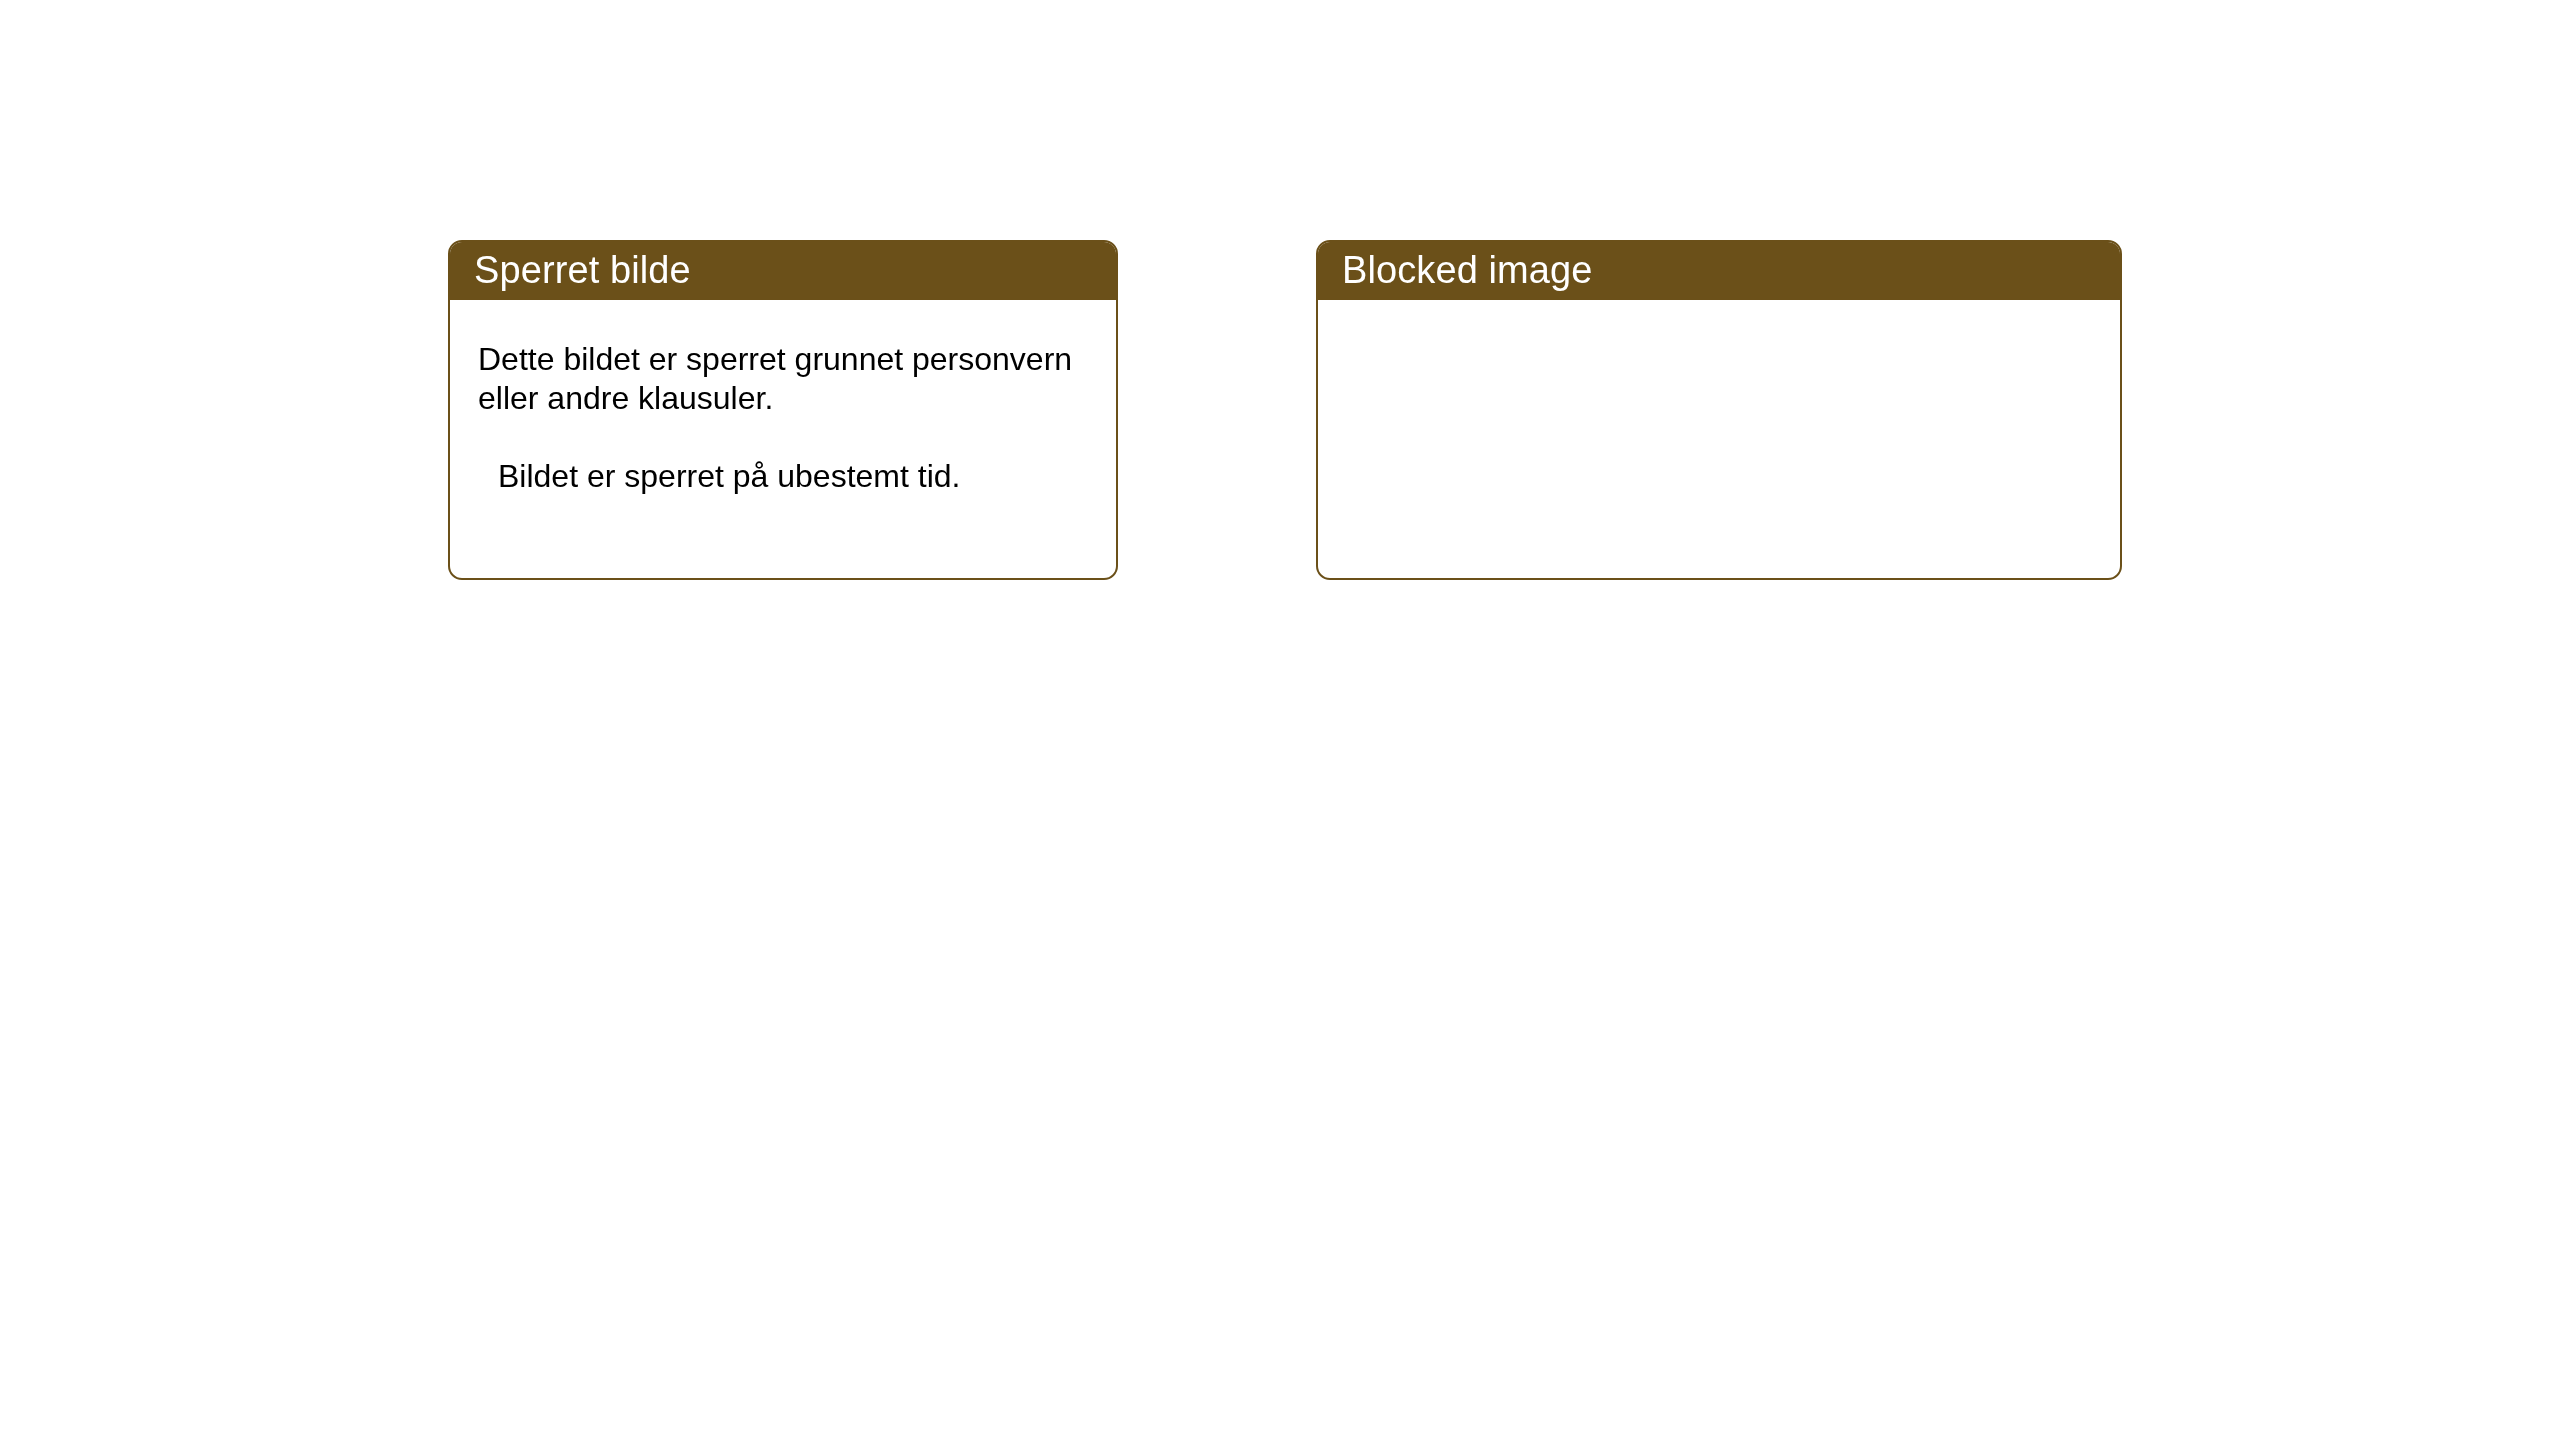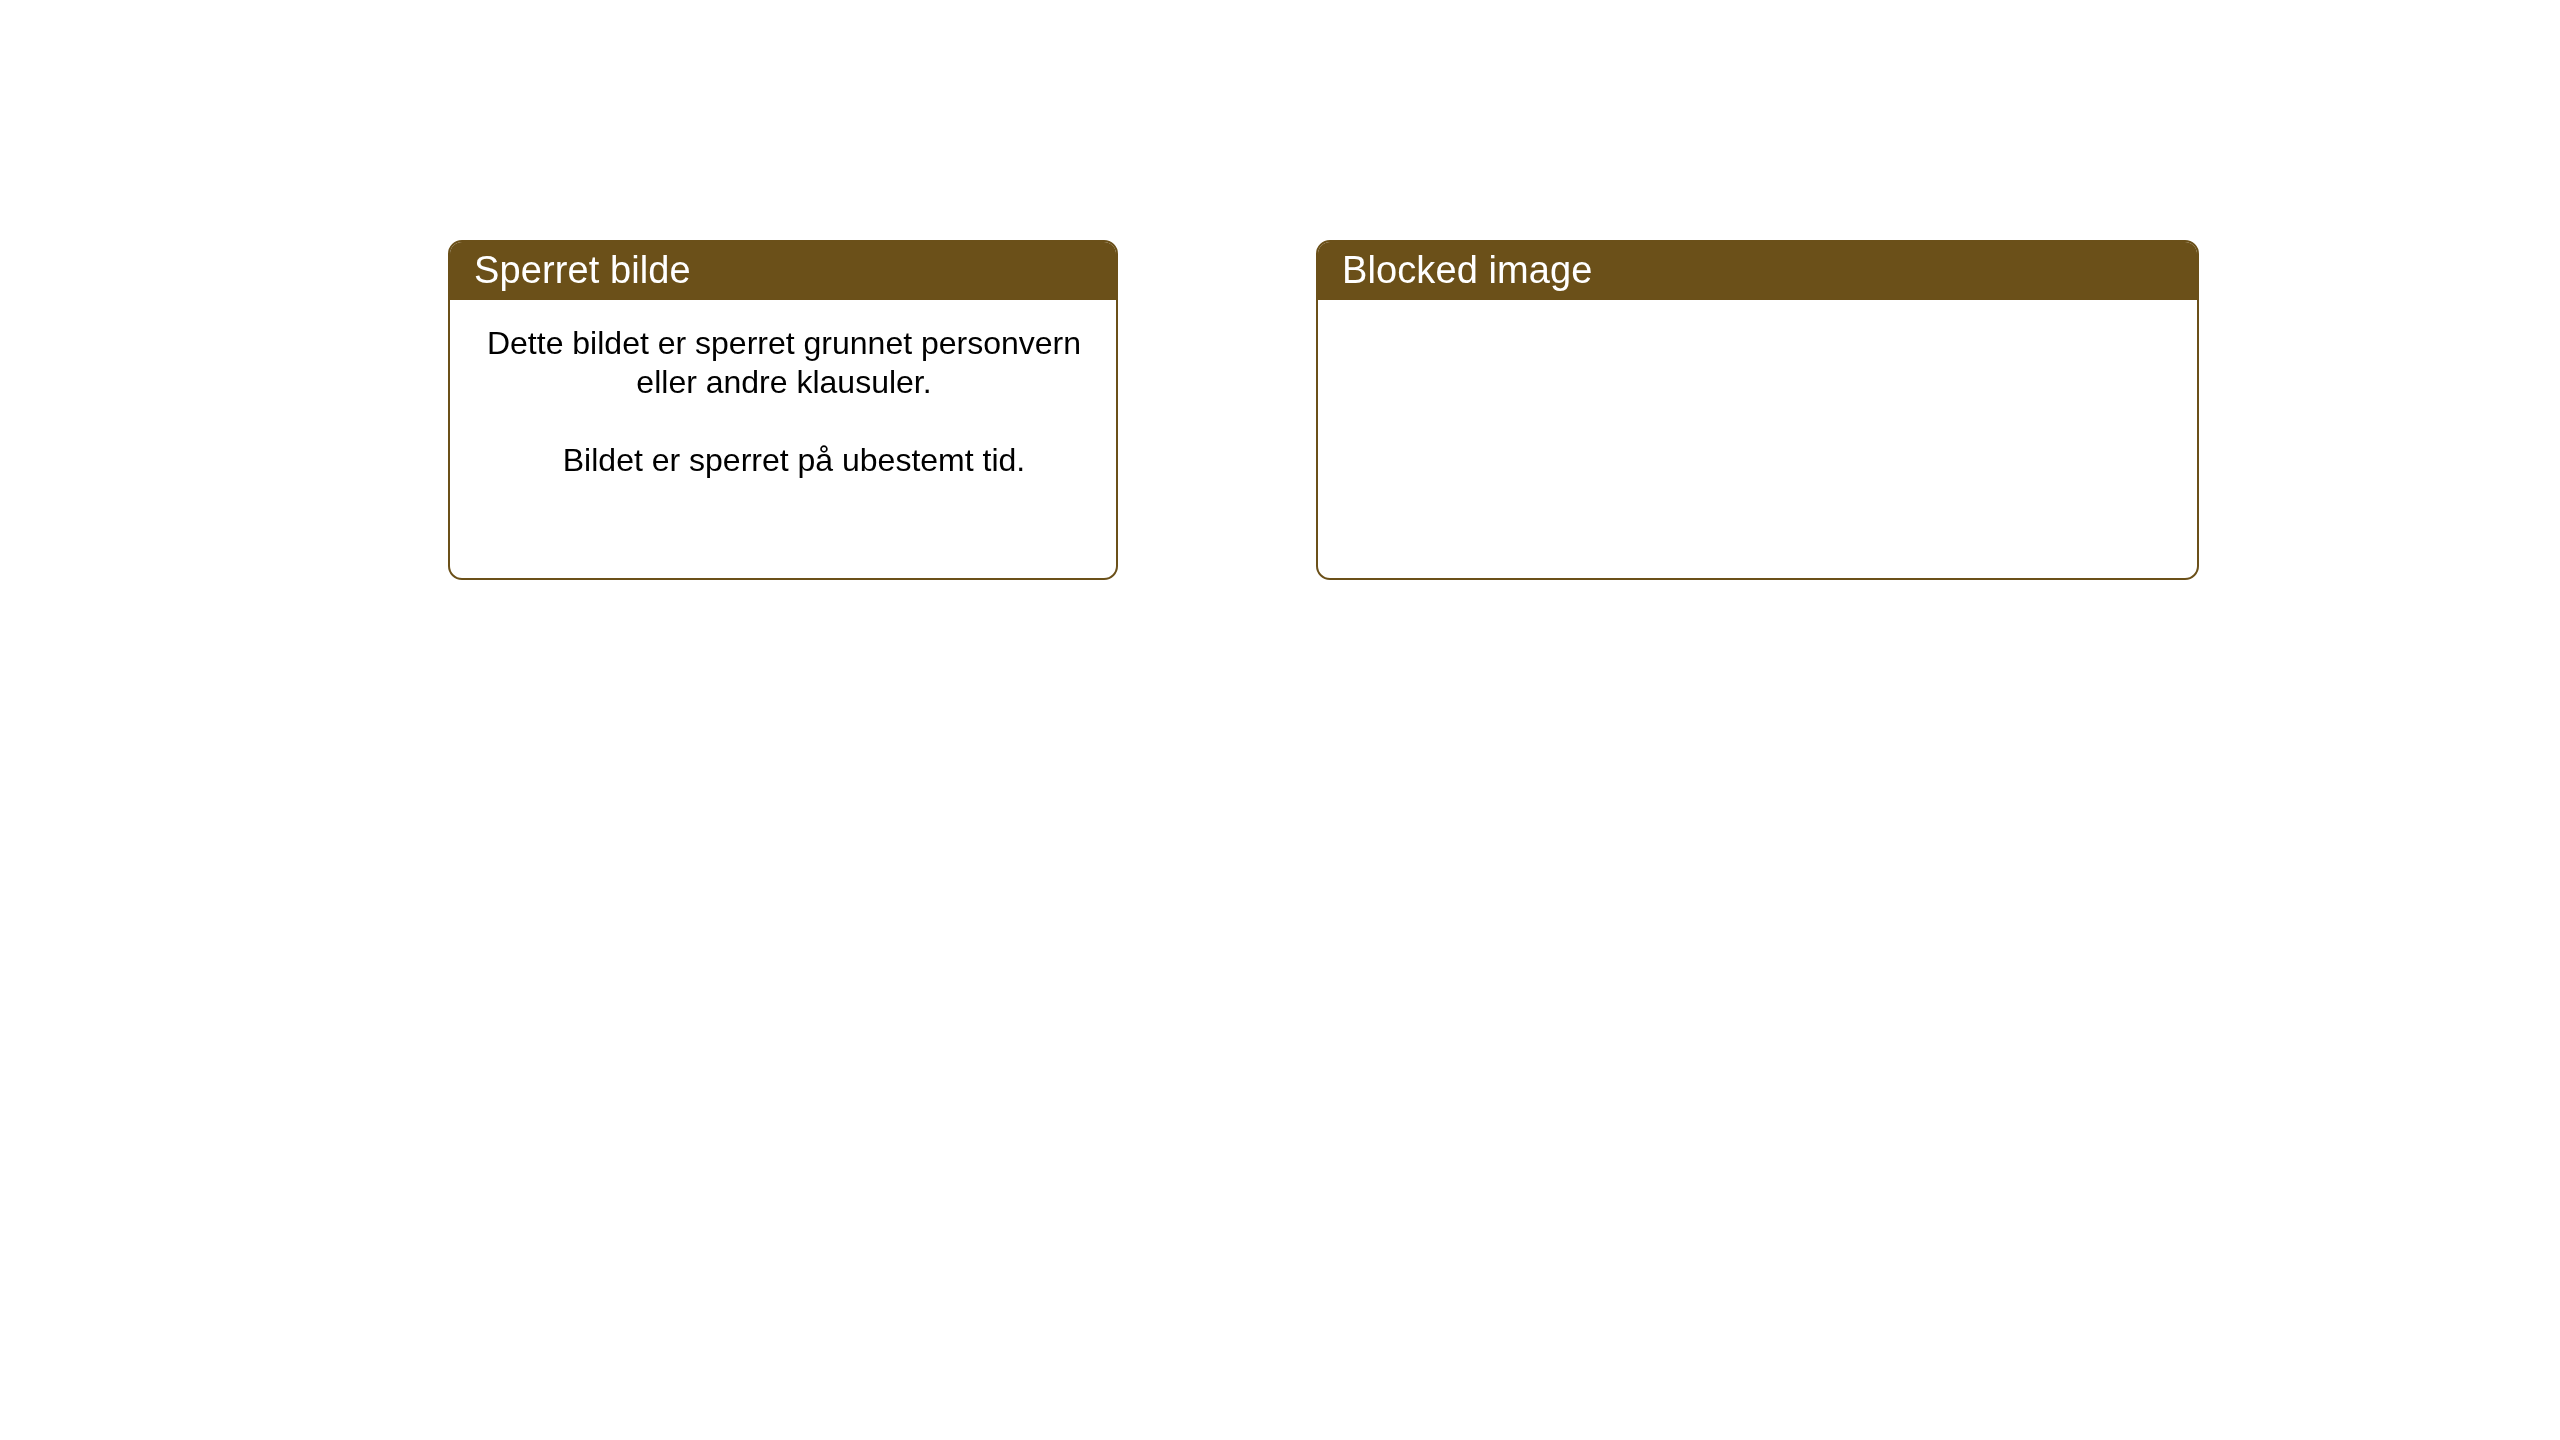--- a/index.html
+++ b/index.html
@@ -33,21 +33,21 @@
   .card-no {
     left: 448px;
     top: 240px;
     width: 670px;
     height: 340px;
   }
 
   .card-en {
     left: 1316px;
     top: 240px;
-    width: 883px;
+    width: 806px;
     height: 340px;
   }
 
   .card-header {
     box-sizing: border-box;
     height: 60px;
     background: #6b5019;
     color: #ffffff;
     display: flex;
     align-items: center;
@@ -60,23 +60,22 @@
   .card-title {
     font-size: 38px;
     font-weight: 400;
     line-height: 1;
     letter-spacing: 0.1px;
     white-space: nowrap;
   }
 
   .card-body {
     box-sizing: border-box;
-    padding: 24px 26px 0 28px;
+    padding: 40px 26px 0 28px;
     color: #000000;
-    text-align: center;
   }
 
   .card-paragraph {
     font-size: 32px;
     line-height: 1.22;
     font-weight: 400;
     margin: 0;
     color: #000000;
   }
 

